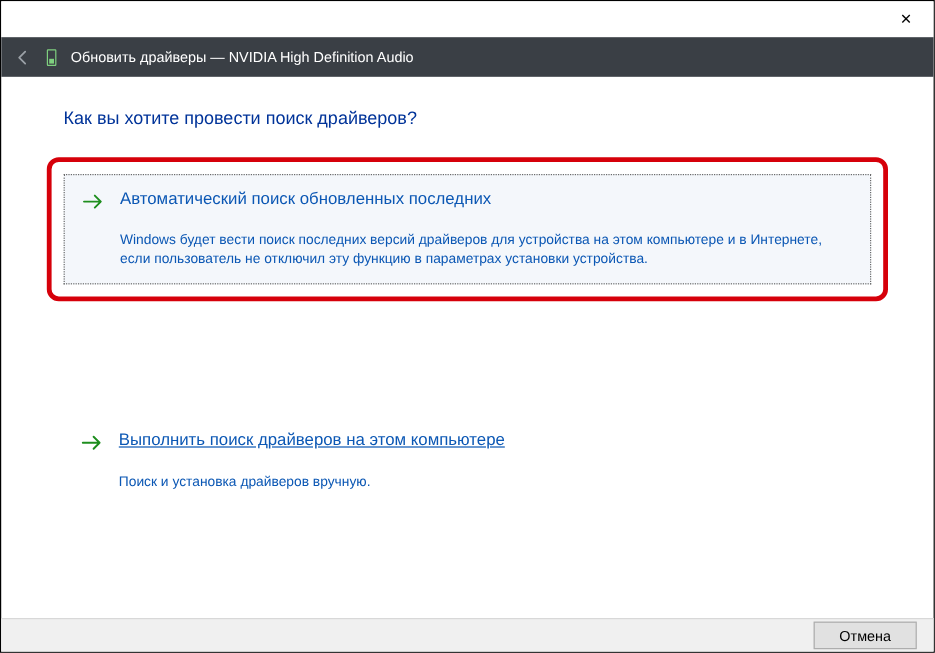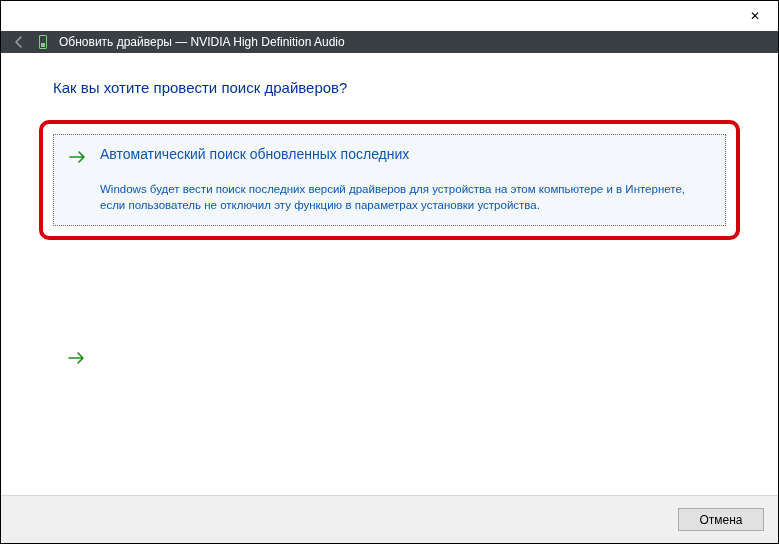--- a/index.html
+++ b/index.html
@@ -20,21 +20,21 @@
   .titlebar .close {
     width: 46px;
     display: flex;
     align-items: center;
     justify-content: center;
     color: #000;
     font-size: 12px;
     cursor: pointer;
   }
   .headerbar {
-    height: 22px;
+    height: 33px;
     background: #3a3f45;
     display: flex;
     align-items: center;
     padding: 0 10px;
     gap: 12px;
     color: #fff;
     font-size: 12px;
   }
   .headerbar .back {
     width: 16px; height: 16px;
@@ -98,21 +98,21 @@
   .option.plain .opt-title { text-decoration: underline; }
   .opt-desc {
     color: #0b57b4;
     font-size: 11.5px;
     line-height: 1.4;
     margin-top: 18px;
   }
   .footer {
     position: absolute;
     left: 1px; right: 1px; bottom: 1px;
-    height: 48px;
+    height: 28px;
     background: #f0f0f0;
     border-top: 1px solid #d8d8d8;
     display: flex;
     align-items: center;
     justify-content: flex-end;
     padding: 0 14px;
   }
   .btn {
     min-width: 86px;
     height: 23px;
@@ -160,18 +160,22 @@
       </div>
     </div>
   </div>
 
   <div class="option plain">
     <div class="arrow">
       <svg viewBox="0 0 20 20">
           <path d="M2 10 H16 M11 5 L16 10 L11 15" stroke="#1e8e1e" stroke-width="1.6" fill="none" stroke-linecap="round" stroke-linejoin="round"></path>
         </svg>
     </div>
+    <div class="opt-body">
+      <div class="opt-title">Выполнить поиск драйверов на этом компьютере</div>
+      <div class="opt-desc">Поиск и установка драйверов вручную.</div>
+    </div>
   </div>
 </div>
 
 <div class="footer">
   <button class="btn">Отмена</button>
 </div>
 
 </body></html>

